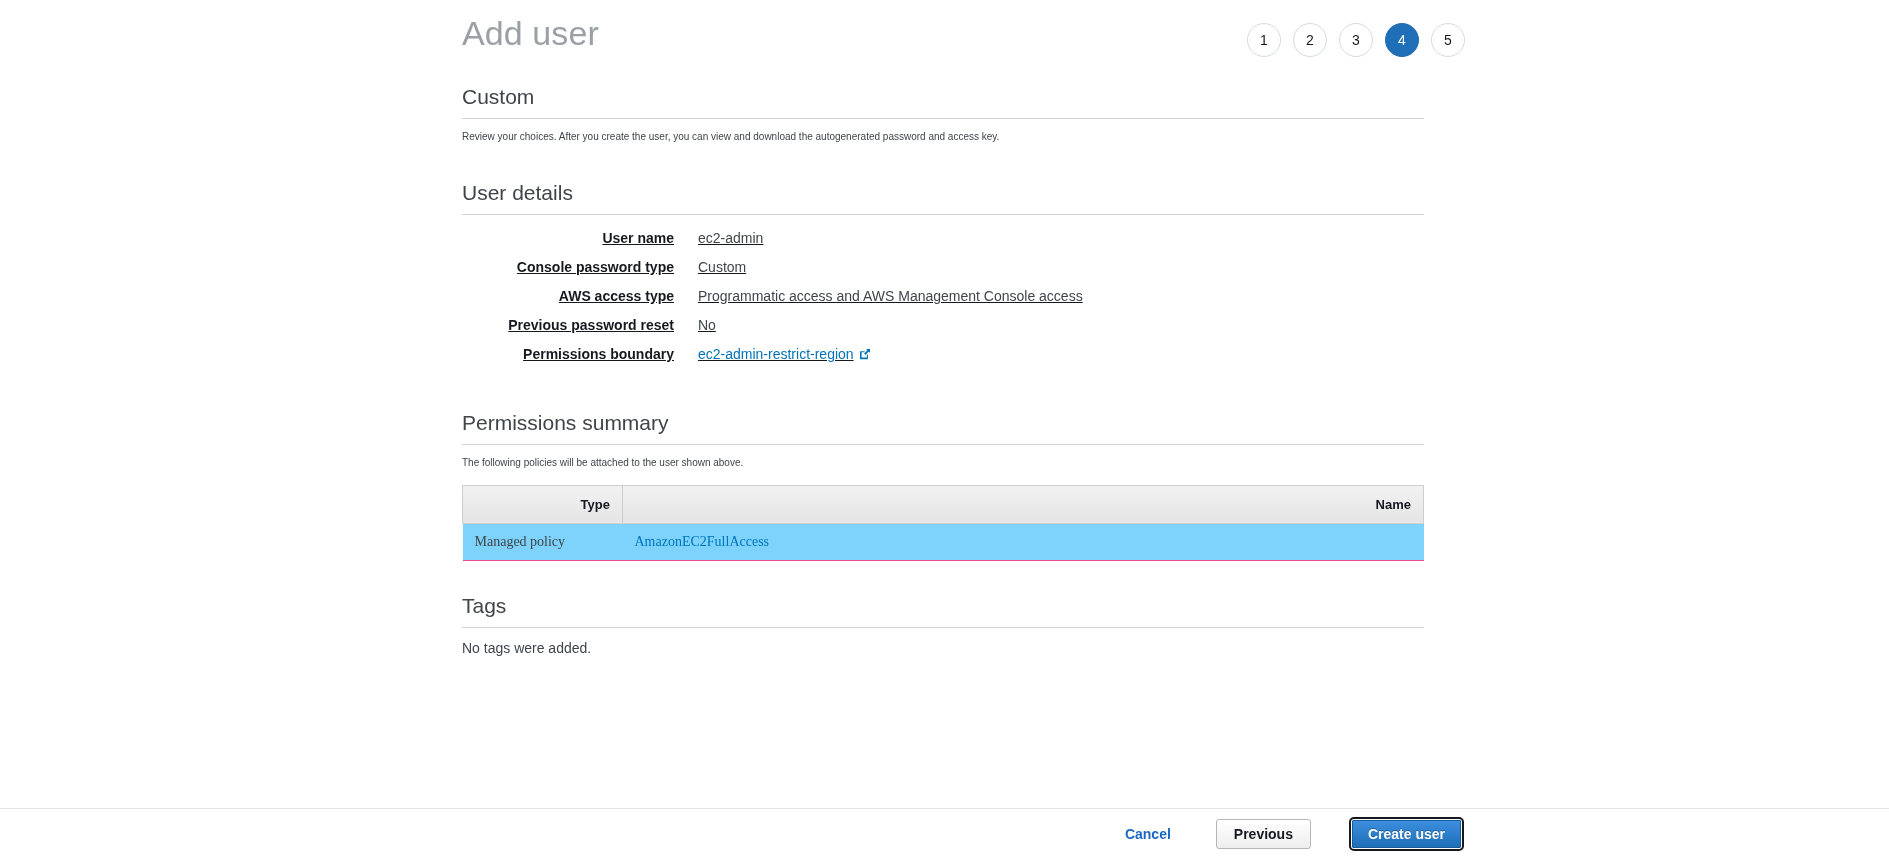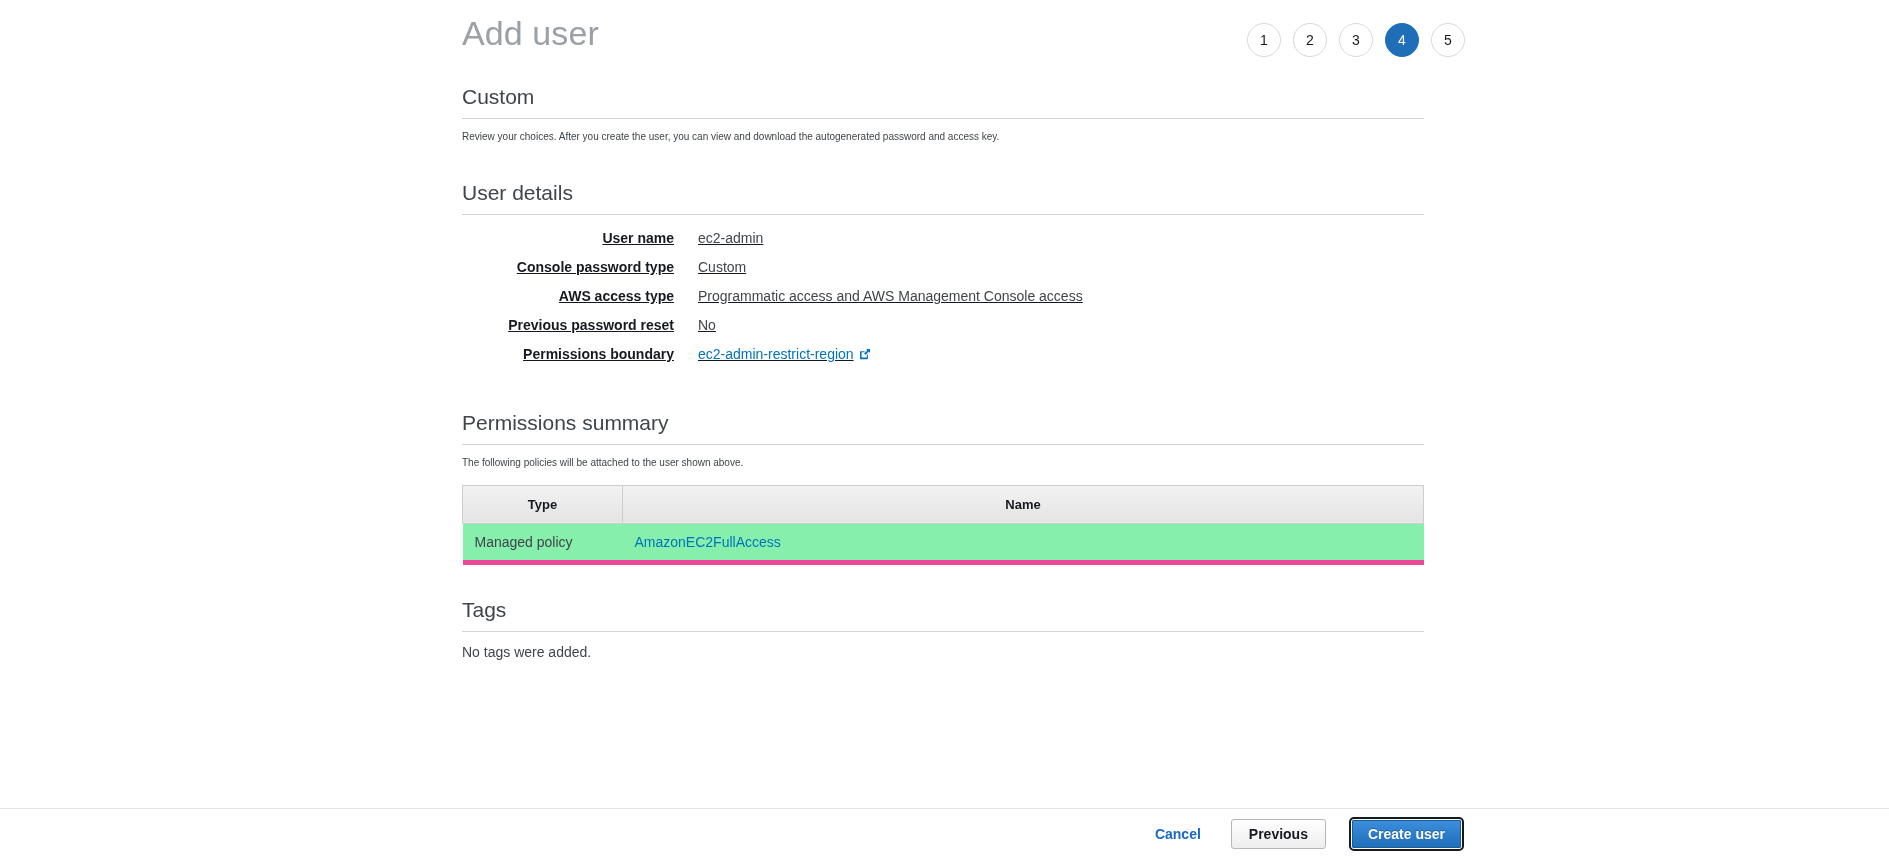--- a/index.html
+++ b/index.html
@@ -133,31 +133,32 @@
     width: 962px;
     margin-top: 15px;
     table-layout: fixed;
   }
   table.policies thead th {
     background: linear-gradient(to bottom, #f2f2f2 0%, #e4e4e4 100%);
     border: 1px solid #cdcdcd;
     font-size: 13px;
     font-weight: bold;
     color: #16191f;
-    text-align: center;
+    text-align: right;
     padding: 11px 12px;
     height: 36px;
     box-sizing: border-box;
   }
   table.policies tbody td {
-    border-bottom: 5px solid #ec4899;
+    border-bottom: 1px solid #ec4899;
     font-size: 14px;
     color: #3f4549;
     padding: 10px 12px;
-    background: #86efac;
+    background: #7dd3fc;
+    font-family: Liberation Serif, serif;
   }
   .col-type { width: 160px; }
 
   .muted-italic {
     font-size: 14px;
     color: #3f4549;
     padding-top: 12px;
   }
 
   
@@ -168,20 +169,21 @@
     width: 1889px;
     height: 51px;
     border-top: 1px solid #e3e3e3;
     box-shadow: inset 0 1px 0 #ffffff;
     background: #ffffff;
     display: flex;
     align-items: center;
     justify-content: flex-end;
     box-sizing: border-box;
     padding-right: 425px;
+    gap: 15px;
   }
   .btn-cancel {
     font-size: 14px;
     font-weight: bold;
     color: #1a68c4;
     background: none;
     border: none;
     cursor: pointer;
     padding: 6px 8px;
     margin-right: 22px;

